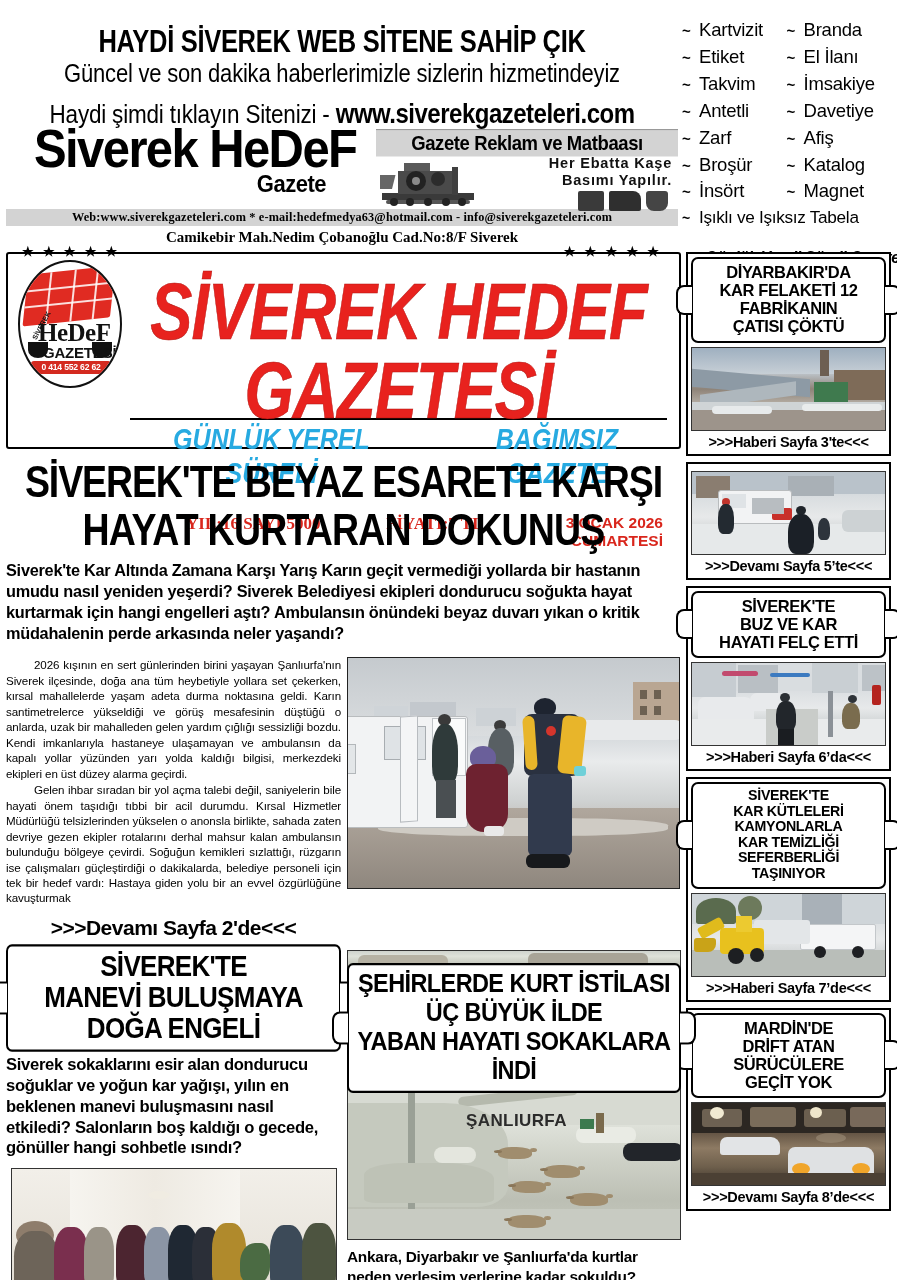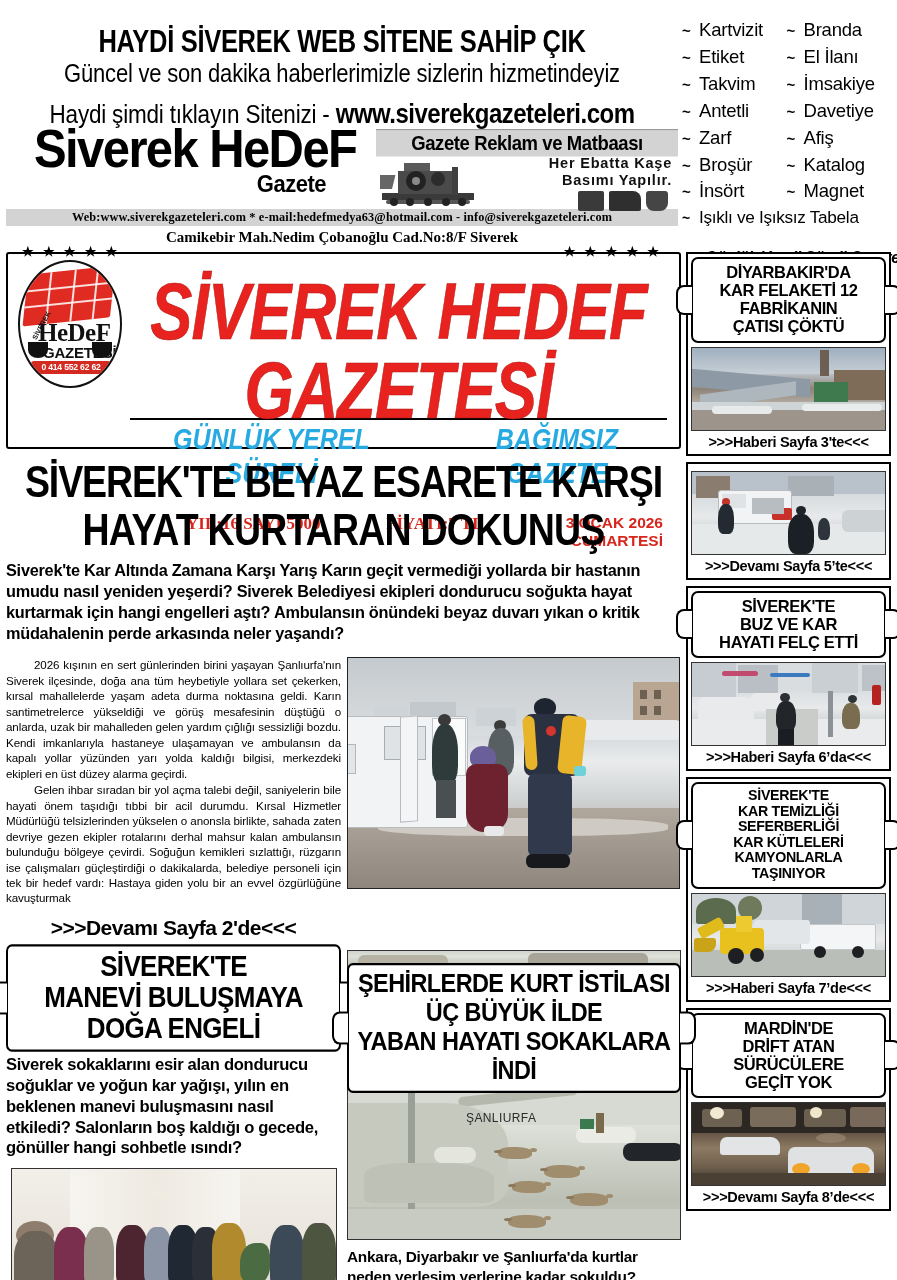--- a/index.html
+++ b/index.html
@@ -213,21 +213,21 @@
   .wolfstreet { background: linear-gradient(#cfd3cd 0%, #dfe2da 25%, #cdd0c6 50%, #bcbfb4 75%, #c6c9be 100%); }
   .livingroom { background: linear-gradient(#f2efe9 0%, #eae6de 40%, #ded9cf 70%, #cfcabf 100%); }
 
   .blob { position: absolute; border-radius: 50%; }
   .rect { position: absolute; }
   .wolf { position: absolute; background: #a08d6e; border-radius: 40% 45% 35% 40%; }
   .wolf::after { content: ''; position: absolute; right: -5px; top: 1px; width: 7px; height: 4px;
                  background: #a08d6e; border-radius: 50%; }
   .wolf::before { content: ''; position: absolute; left: -4px; top: 3px; width: 8px; height: 3px;
                   background: #8a7659; border-radius: 50%; }
-  .wolf-label { position: absolute; font-weight: normal; font-size: 12px;
+  .wolf-label { position: absolute; font-weight: bold; font-size: 17px;
                 letter-spacing: 0.4px; color: #2b2b2b; }
   .person { position: absolute; background: #2b2f36; border-radius: 45% 45% 30% 30%; }
   .van { position: absolute; background: #f2f3f4; border: 1px solid #b9bcbe; border-radius: 3px; }
   .car { position: absolute; background: #e8eaec; border-radius: 7px 9px 3px 3px; }
   .seated { position: absolute; border-radius: 40% 40% 20% 20%; }
 
   .logo-oval { position: absolute; inset: 0; border: 2px solid #111; border-radius: 50%;
                background: #fff; overflow: hidden; }
   .logo-red { position: absolute; left: 6px; top: 8px; width: 86px; height: 52px;
               background: #e02b22; transform: skewX(-12deg) rotate(-6deg);
@@ -588,22 +588,22 @@
           <div class="rect" style="left:180px;top:22px;width:9px;height:20px;background:#b4231e;border-radius:2px"></div>
         </div>
         <div class="sbox-foot">&gt;&gt;&gt;Haberi Sayfa 6’da&lt;&lt;&lt;</div>
       </div>
 
       <div class="sbox">
         <div class="sbox-head s4">
           <div class="ear left"></div>
           <div class="ear right"></div>
           <div>SİVEREK'TE</div>
+          <div>KAR KÜTLELERİ KAMYONLARLA</div>
           <div>KAR TEMİZLİĞİ SEFERBERLİĞİ</div>
-          <div>KAR KÜTLELERİ KAMYONLARLA</div>
           <div>TAŞINIYOR</div>
         </div>
         <div class="sbox-photo">
           <div class="ph streetsnow"></div>
           <div class="rect" style="left:0;top:0;width:100%;height:30px;background:#cfd5d9"></div>
           <div class="rect" style="left:110px;top:0;width:40px;height:30px;background:#a9b1b8"></div>
           <div class="rect" style="left:4px;top:4px;width:40px;height:26px;background:#5a6b4e;border-radius:50% 50% 10% 10%"></div>
           <div class="rect" style="left:46px;top:2px;width:24px;height:24px;background:#6d7a5c;border-radius:50%"></div>
           <div class="rect" style="left:0;top:56px;width:200px;height:28px;background:#b9beb9"></div>
           <div class="rect" style="left:108px;top:30px;width:76px;height:26px;background:#f4f5f6;border:1px solid #c3c7ca;border-radius:2px"></div>

